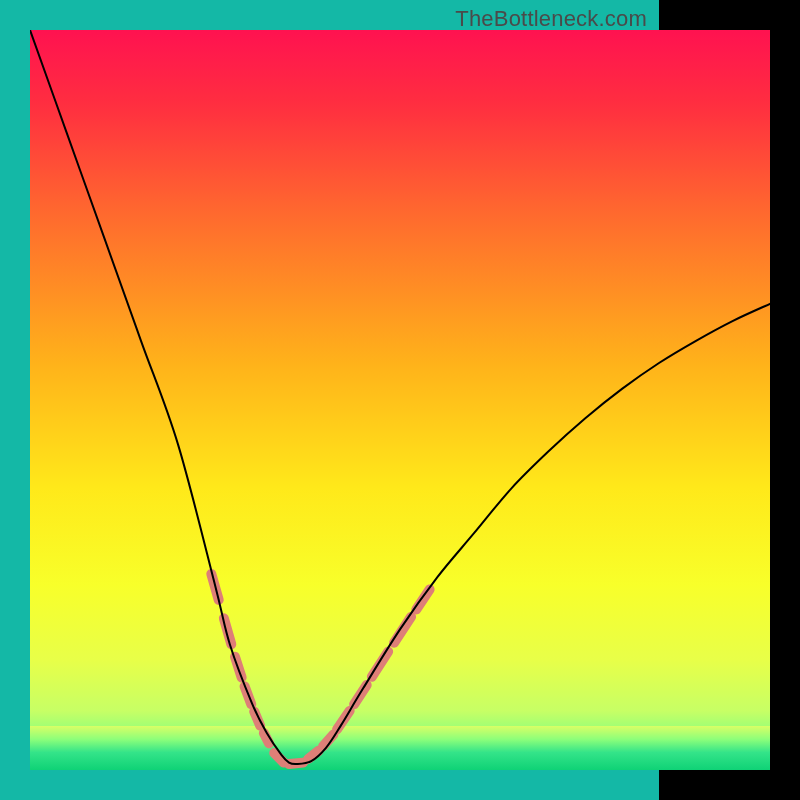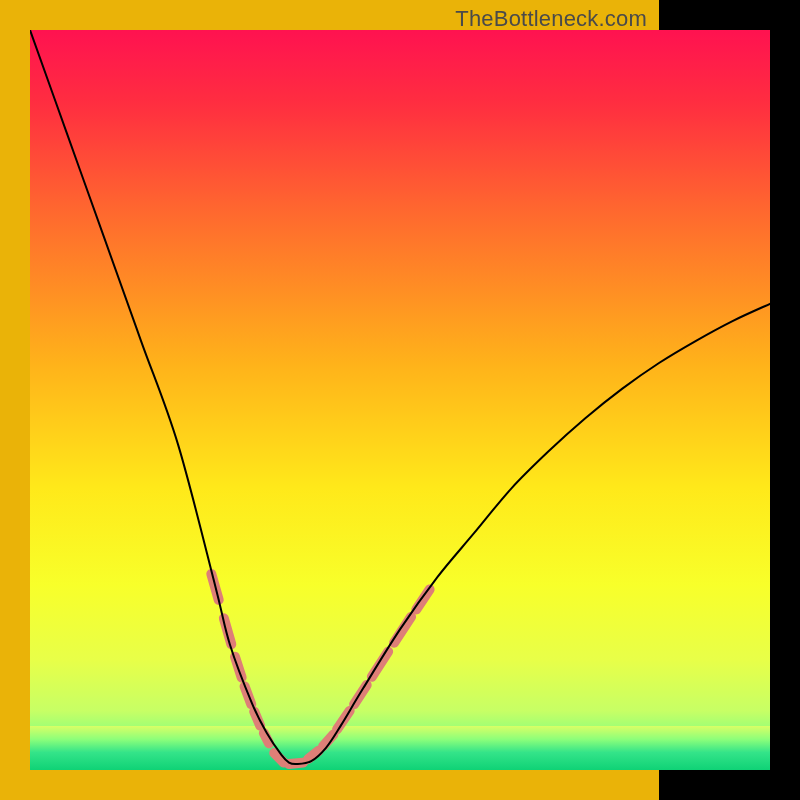--- a/index.html
+++ b/index.html
@@ -8,21 +8,21 @@
     width: 800px;
     height: 800px;
     background: #000;
     font-family: Arial, Helvetica, sans-serif;
     overflow: hidden;
   }
   .stage {
     position: relative;
     width: 659px;
     height: 800px;
-    background: #eab308;
+    background: #14b8a6;
   }
   .watermark {
     position: absolute;
     top: 6px;
     right: 12px;
     color: #4a4a4a;
     font-size: 22px;
     font-weight: 500;
     letter-spacing: 0.2px;
     z-index: 10;

